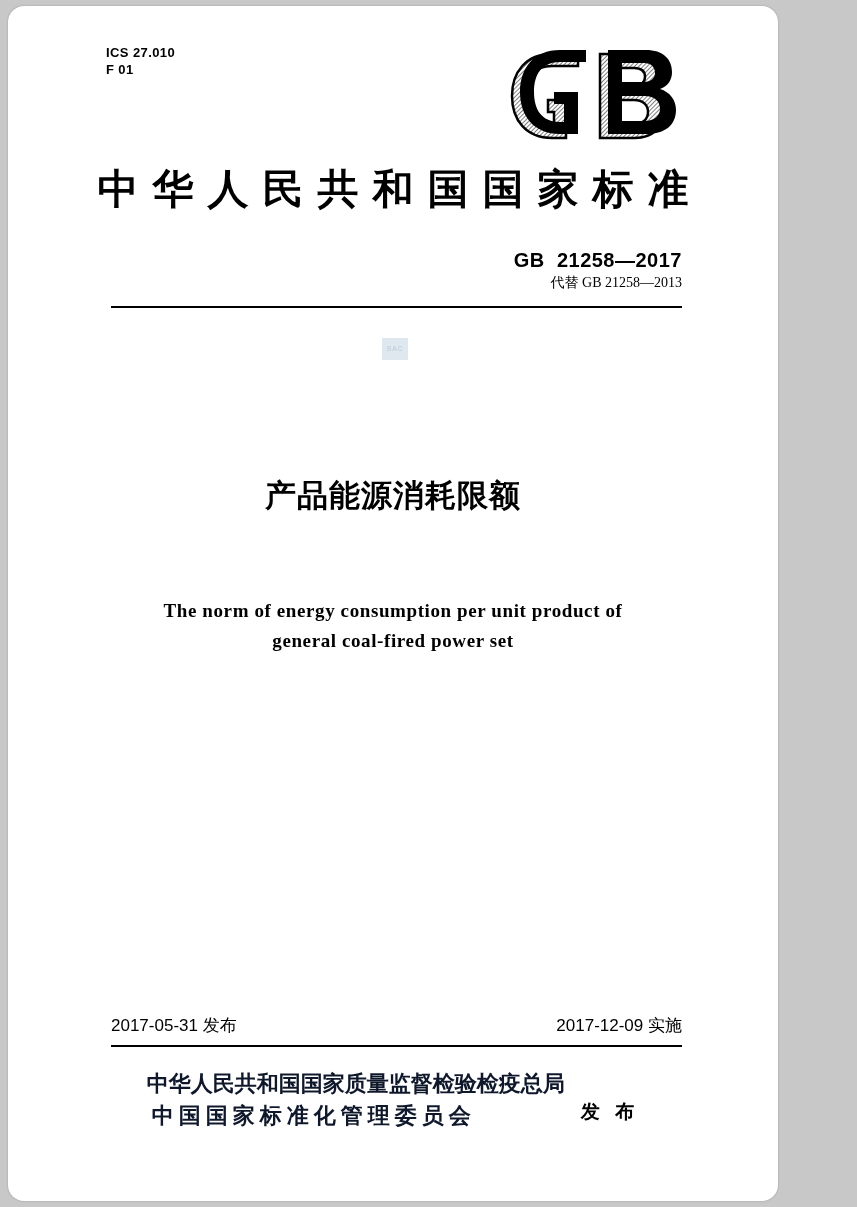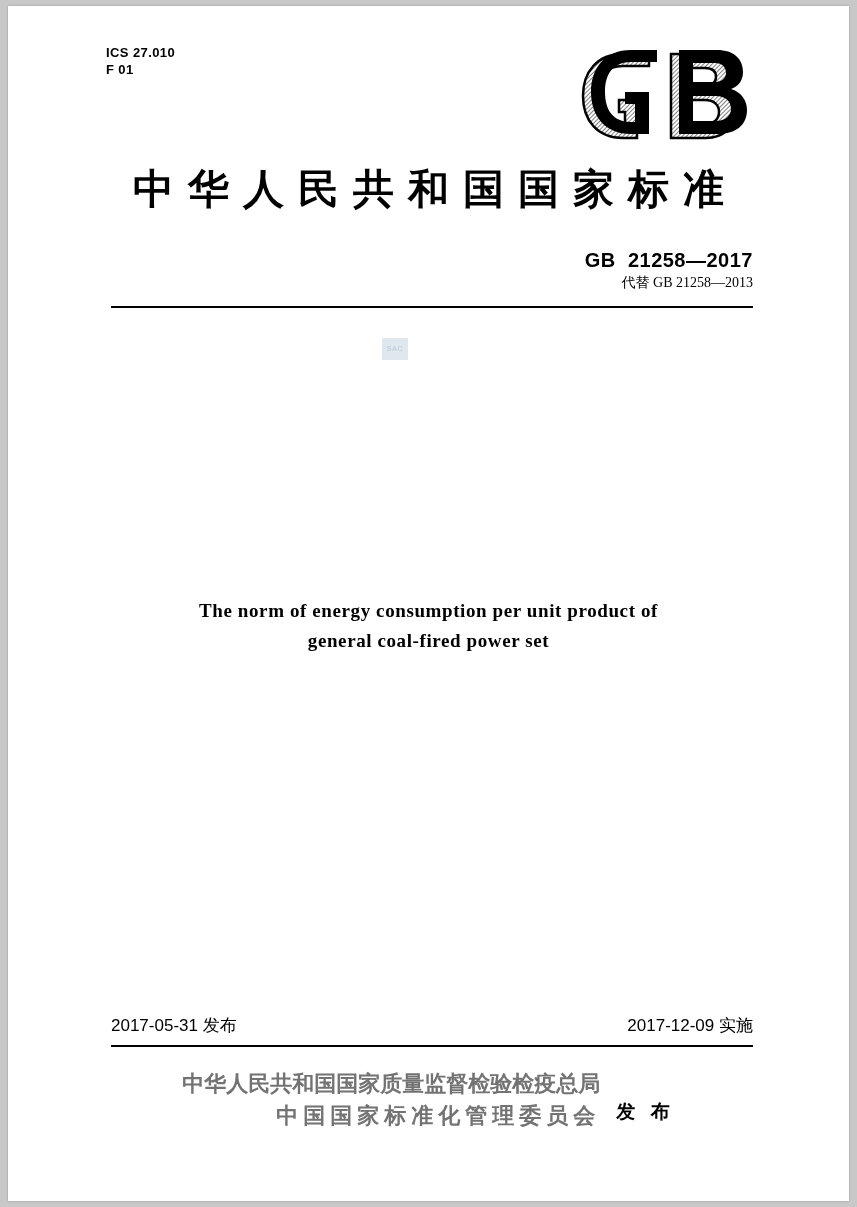--- a/index.html
+++ b/index.html
@@ -10,24 +10,25 @@
   body {
     width: 857px;
     height: 1207px;
     font-family: "Liberation Serif", serif;
     overflow: hidden;
   }
   .page {
     position: absolute;
     left: 8px;
     top: 6px;
-    width: 841px;
+    width: 770px;
     height: 1195px;
     background: #ffffff;
     box-shadow: 0 0 2px rgba(0,0,0,0.25);
+    border-radius: 16px;
   }
   .inner {
     position: absolute;
     left: 0;
     top: 0;
     right: 0;
     bottom: 0;
   }
 
   
@@ -181,22 +182,22 @@
     top: 1062px;
     display: flex;
     justify-content: center;
     align-items: center;
   }
   .issuer-lines {
     font-family: "Liberation Sans", sans-serif;
     font-weight: bold;
     font-size: 22px;
     line-height: 32px;
-    color: #737373;
-    text-align: right;
+    color: #0f172a;
+    text-align: left;
   }
   .issuer-lines .l1 { letter-spacing: 0px; }
   .issuer-lines .l2 { letter-spacing: 5px; text-indent: 5px; }
   .issuer-pub {
     margin-left: 16px;
     padding-top: 24px;
     font-family: "Liberation Sans", sans-serif;
     font-weight: bold;
     font-size: 19px;
     letter-spacing: 5px;
@@ -242,20 +243,21 @@
     <div class="std-no">
       <div class="line1">GB  21258—2017</div>
       <div class="line2">代替 GB 21258—2013</div>
     </div>
 
     <div class="rule-top"></div>
 
     <div class="mark">SAC</div>
 
     <div class="doc-title-cn">
+      <div>产品能源消耗限额</div>
     </div>
 
     <div class="doc-title-en">
       <div>The norm of energy consumption per unit product of</div>
       <div>general coal-fired power set</div>
     </div>
 
     <div class="dates">
       <span>2017-05-31 发布</span>
       <span>2017-12-09 实施</span>

